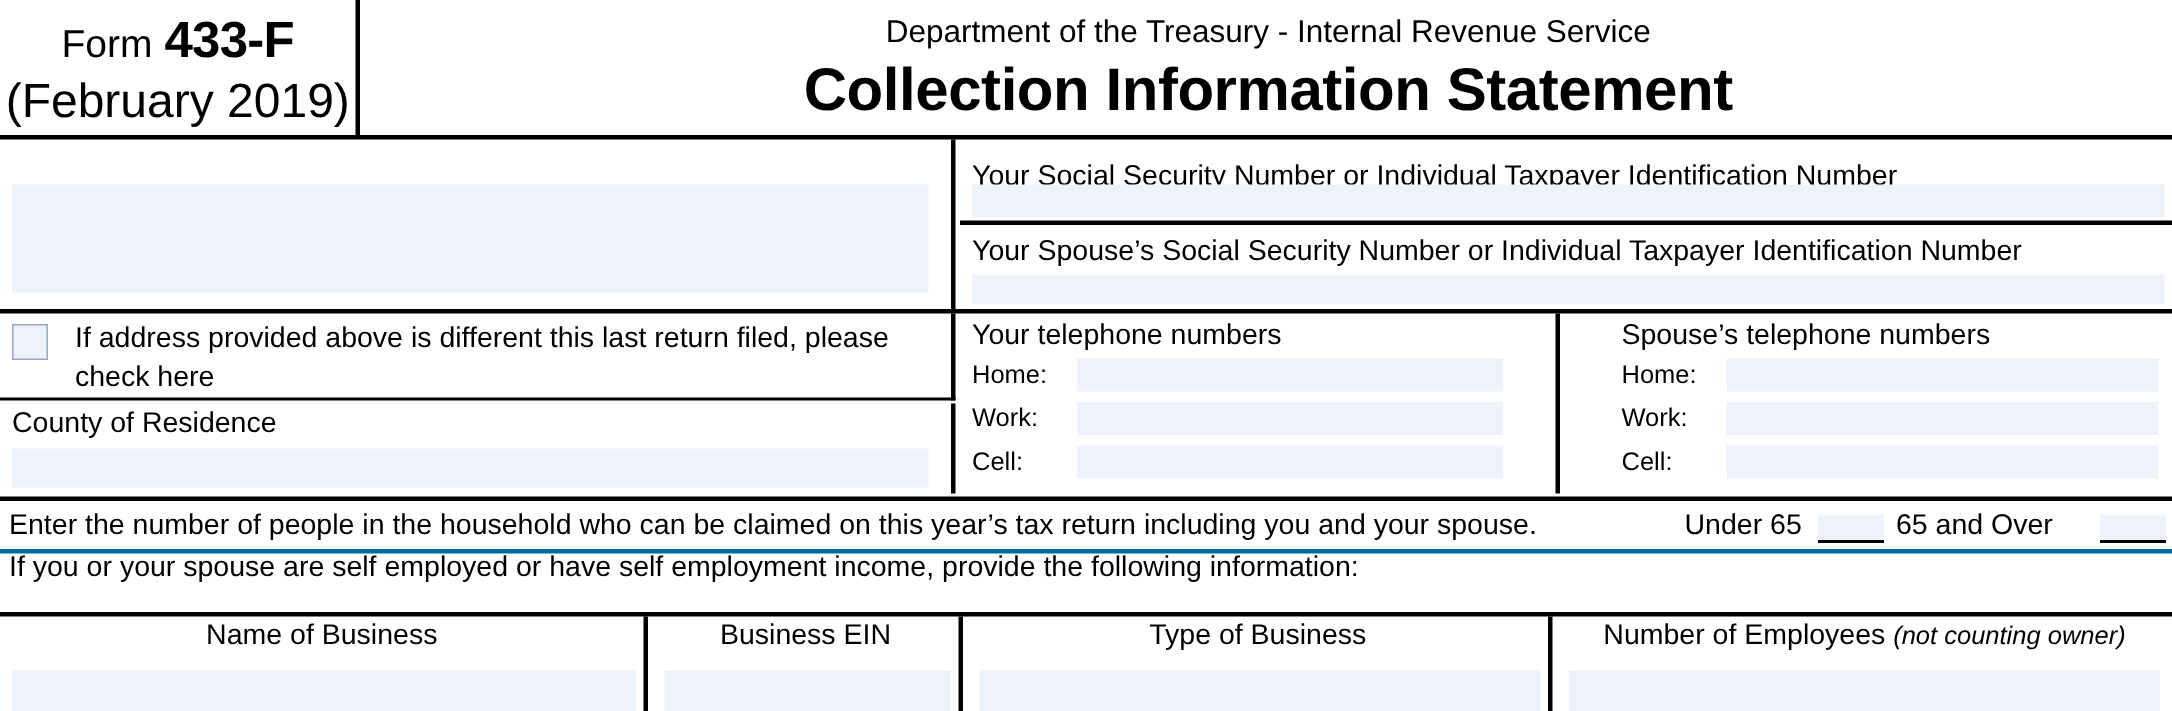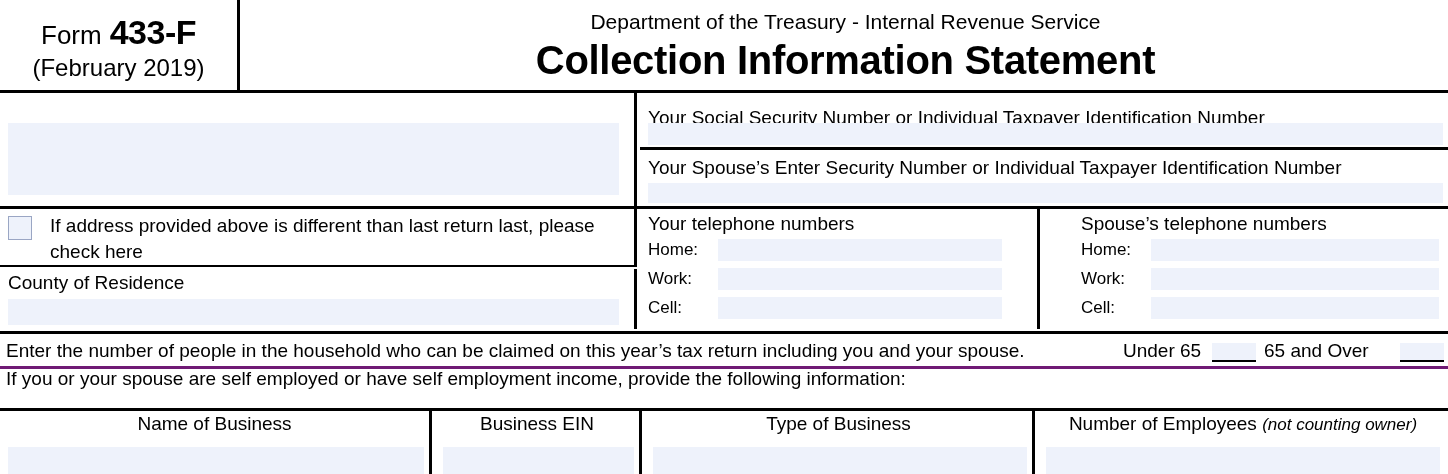--- a/index.html
+++ b/index.html
@@ -40,21 +40,21 @@
     justify-content: center;
     padding-top: 4px;
   }
   #form-line {
     display: flex;
     align-items: baseline;
     gap: 8px;
   }
   #form-word { font-size: 26px; }
   #form-number { font-size: 34px; font-weight: bold; letter-spacing: -0.5px; }
-  #form-rev { font-size: 24px; margin-top: 2px; }
+  #form-rev { font-size: 32px; margin-top: 2px; }
   #header-right {
     position: absolute;
     left: 243px; top: 0;
     width: 1205px; height: 90px;
     display: flex;
     flex-direction: column;
     align-items: center;
     justify-content: flex-start;
     padding-top: 10px;
   }
@@ -152,21 +152,21 @@
   #spouse-phone-cell .phone-row .inp { width: 288px; }
   .r-home { top: 30px; }
   .r-work { top: 59px; }
   .r-cell { top: 88px; }
 
   #household-row {
     position: absolute;
     left: 0; top: 238px;
     width: 1448px; height: 38px;
     border-top: 3px solid #000;
-    border-bottom: 3px solid #701a75;
+    border-bottom: 3px solid #0369a1;
   }
   #household-text {
     position: absolute; left: 6px; top: 6px;
     font-size: 19px;
   }
   #under65-label { position: absolute; left: 1123px; top: 6px; font-size: 19px; }
   #under65-blank {
     position: absolute; left: 1212px; top: 9px;
     width: 44px; height: 19px;
     background: #eef2fb;
@@ -242,29 +242,29 @@
     <div id="name-cell">
       <div id="name-field" class="field"></div>
     </div>
 
     <div id="ssn-cell">
       <div id="ssn-label">Your Social Security Number or Individual Taxpayer Identification Number</div>
       <div id="ssn-field" class="field"></div>
     </div>
 
     <div id="spouse-ssn-cell">
-      <div id="spouse-ssn-label">Your Spouse’s Enter Security Number or Individual Taxpayer Identification Number</div>
+      <div id="spouse-ssn-label">Your Spouse’s Social Security Number or Individual Taxpayer Identification Number</div>
       <div id="spouse-ssn-field" class="field"></div>
     </div>
 
     <div id="ident-row2-sep"></div>
 
     <div id="addr-check-cell">
       <div id="addr-checkbox"></div>
-      <div id="addr-check-text">If address provided above is different than last return last, please check here</div>
+      <div id="addr-check-text">If address provided above is different this last return filed, please check here</div>
     </div>
 
     <div id="county-cell">
       <div id="county-label">County of Residence</div>
       <div id="county-field" class="field"></div>
     </div>
 
     <div id="your-phone-cell">
       <div class="phone-title">Your telephone numbers</div>
       <div class="phone-row r-home">

